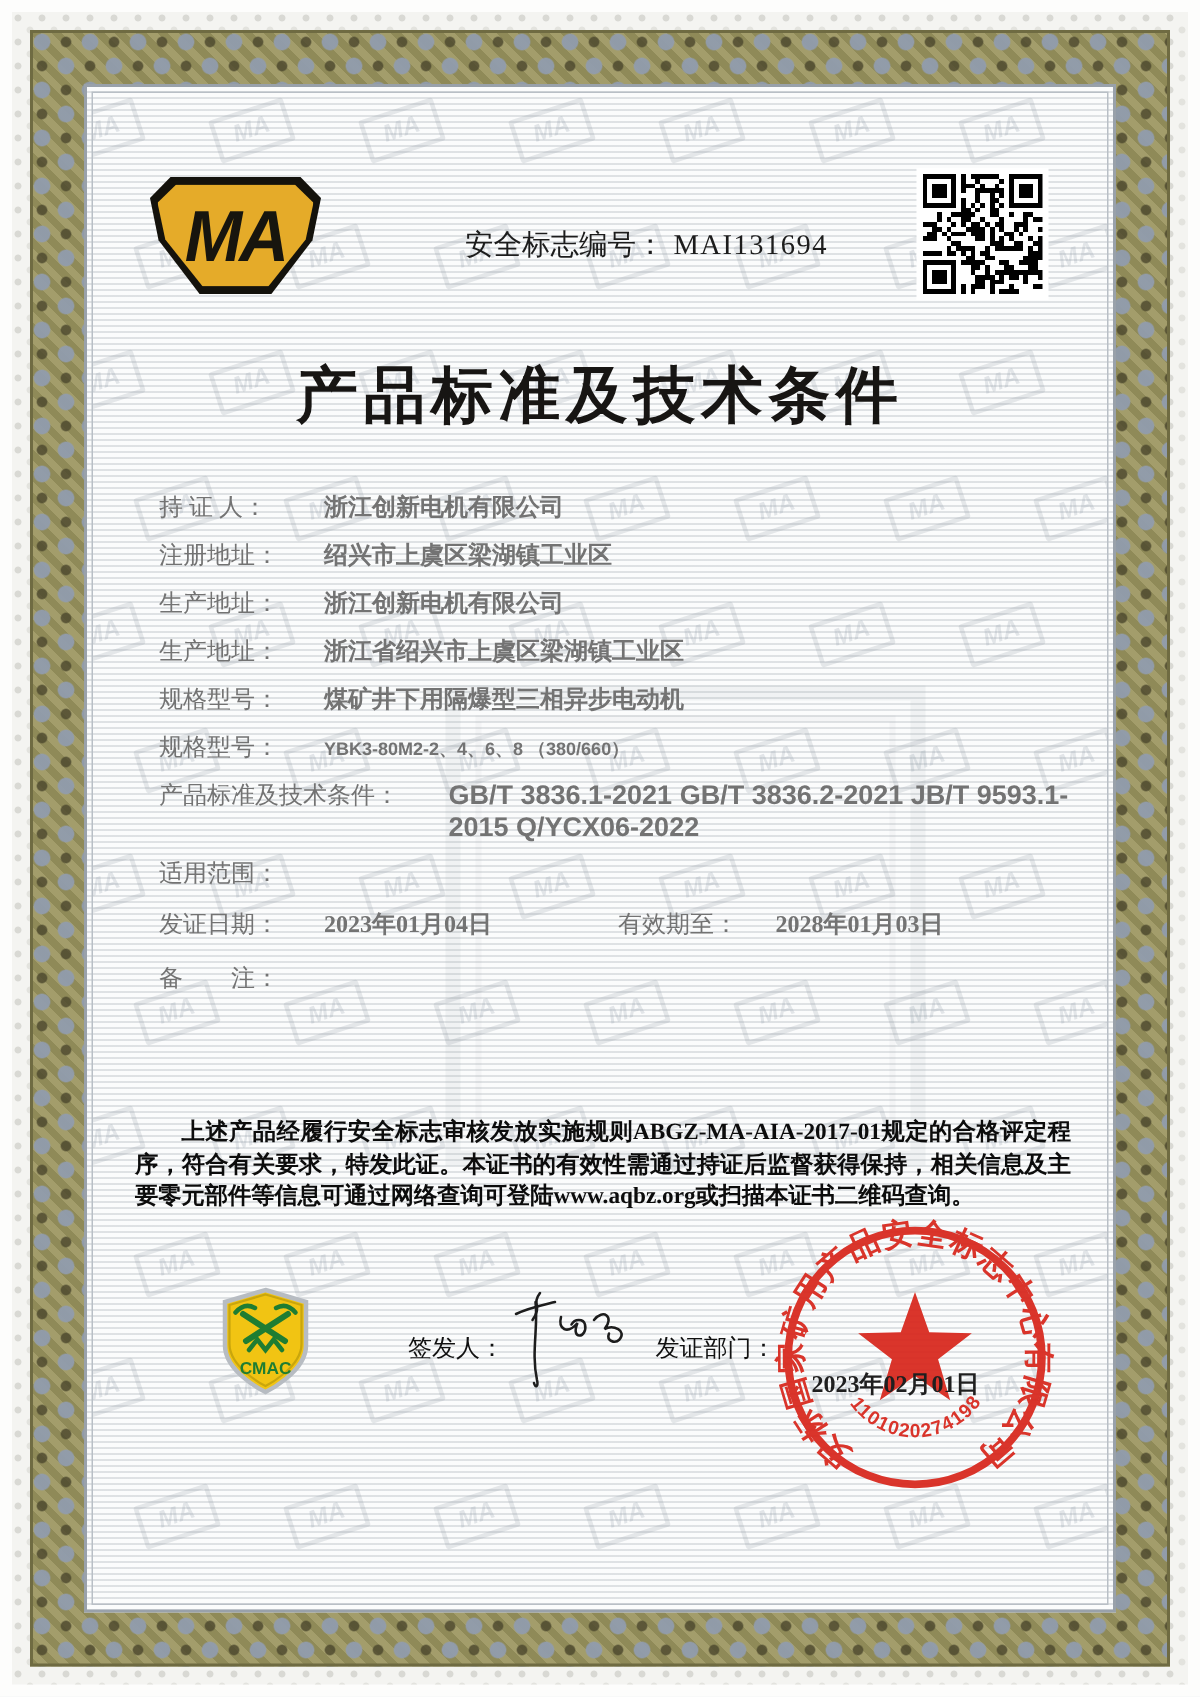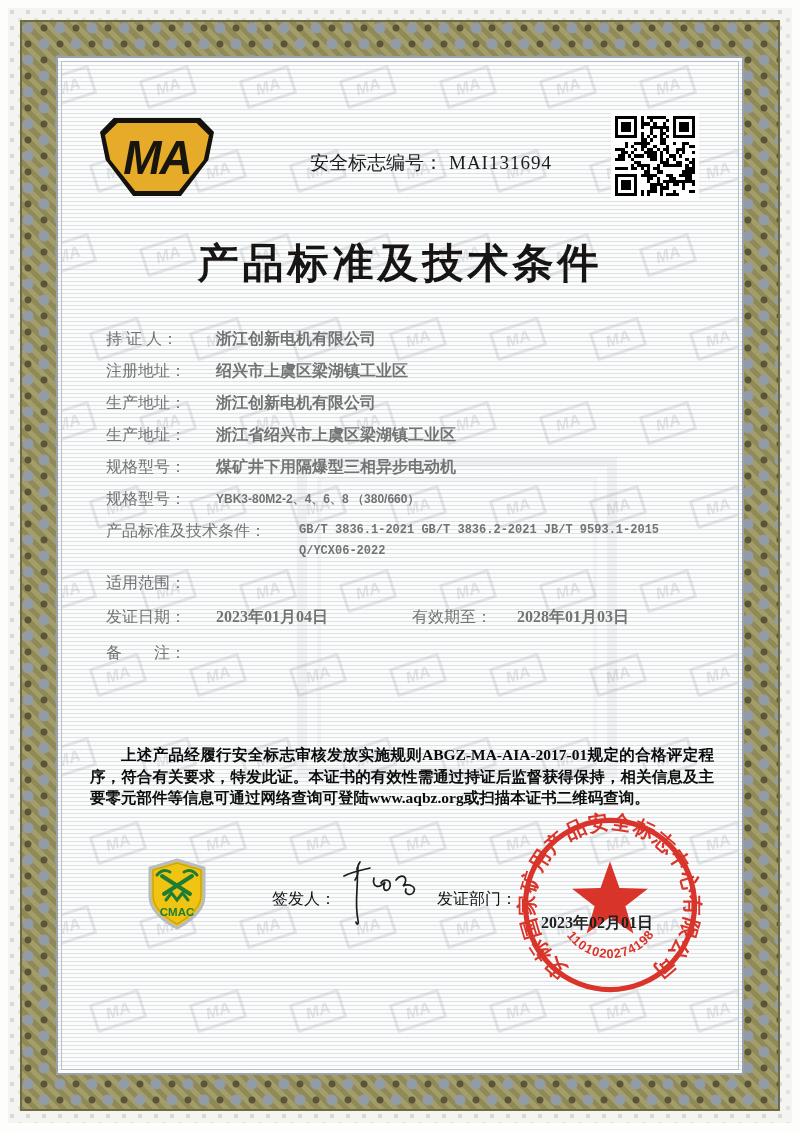--- a/index.html
+++ b/index.html
@@ -50,21 +50,21 @@
 
   .title{position:absolute;left:0;right:0;top:236px;text-align:center;
      font-size:41px;font-weight:bold;color:#171513;letter-spacing:4px;}
 
   
   .fields{position:absolute;left:106px;top:328px;width:618px;font-size:16px;color:#737373;}
   .frow{display:flex;align-items:flex-start;line-height:22px;margin-bottom:10px;}
   .frow .lbl{min-width:110px;white-space:nowrap;}
   .frow .val{font-weight:bold;max-width:470px;}
   .frow.standards .lbl{font-size:16px;}
-  .frow.standards .val{font-weight:bold;font-family:Liberation Mono, monospace;font-size:12px;line-height:21px;max-width:420px;margin-left:33px;}
+  .frow.standards .val{font-weight:bold;font-family:Liberation Sans, sans-serif;font-size:18px;line-height:21px;max-width:420px;margin-left:33px;}
   .frow.model .val{font-family:"Liberation Sans","DejaVu Sans",sans-serif;font-size:12px;text-align:right;}
   .frow.dates{margin-top:12px;}
   .frow.dates .val{width:196px;}
   .frow.dates .lbl2{min-width:105px;white-space:nowrap;}
   .frow.remark{margin-top:14px;}
 
   
   .statement{position:absolute;left:90px;top:744px;width:624px;font-size:15.5px;line-height:21.5px;
      text-align:justify;text-indent:2em;color:#0c0c0c;font-weight:600;}
 

